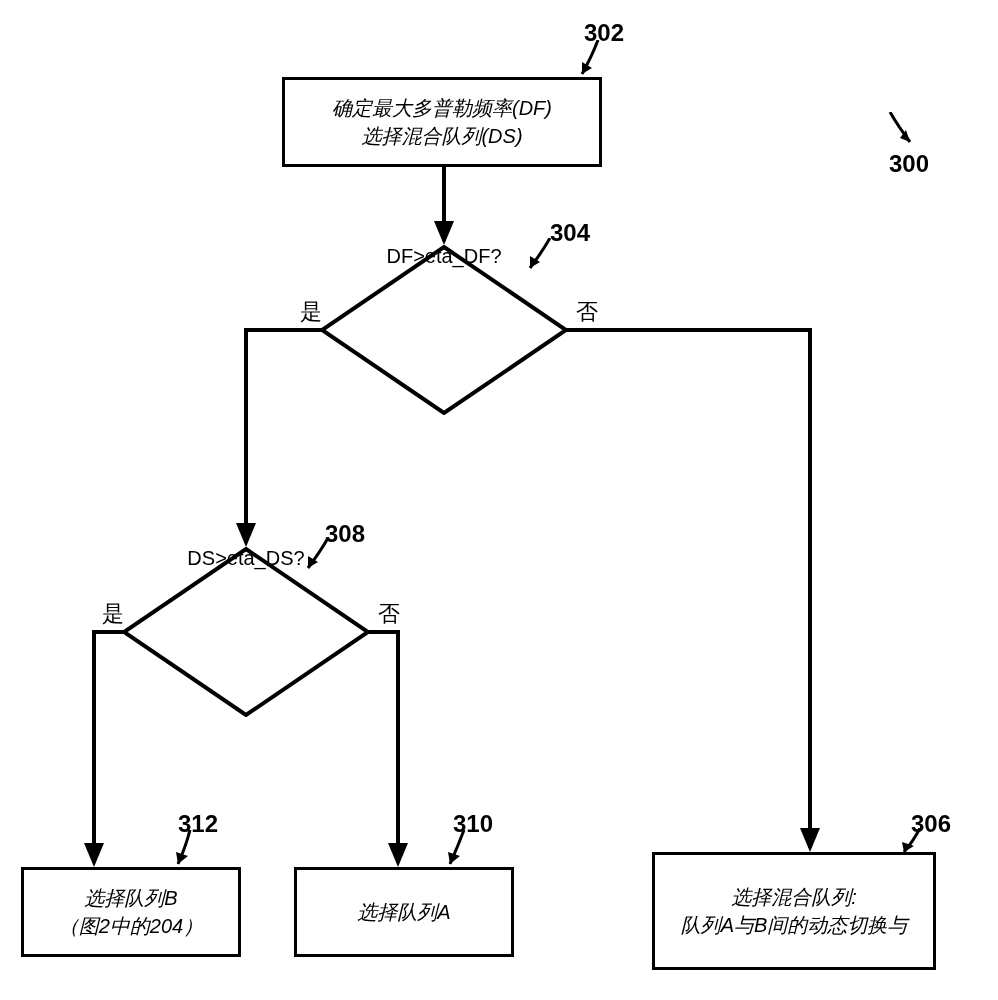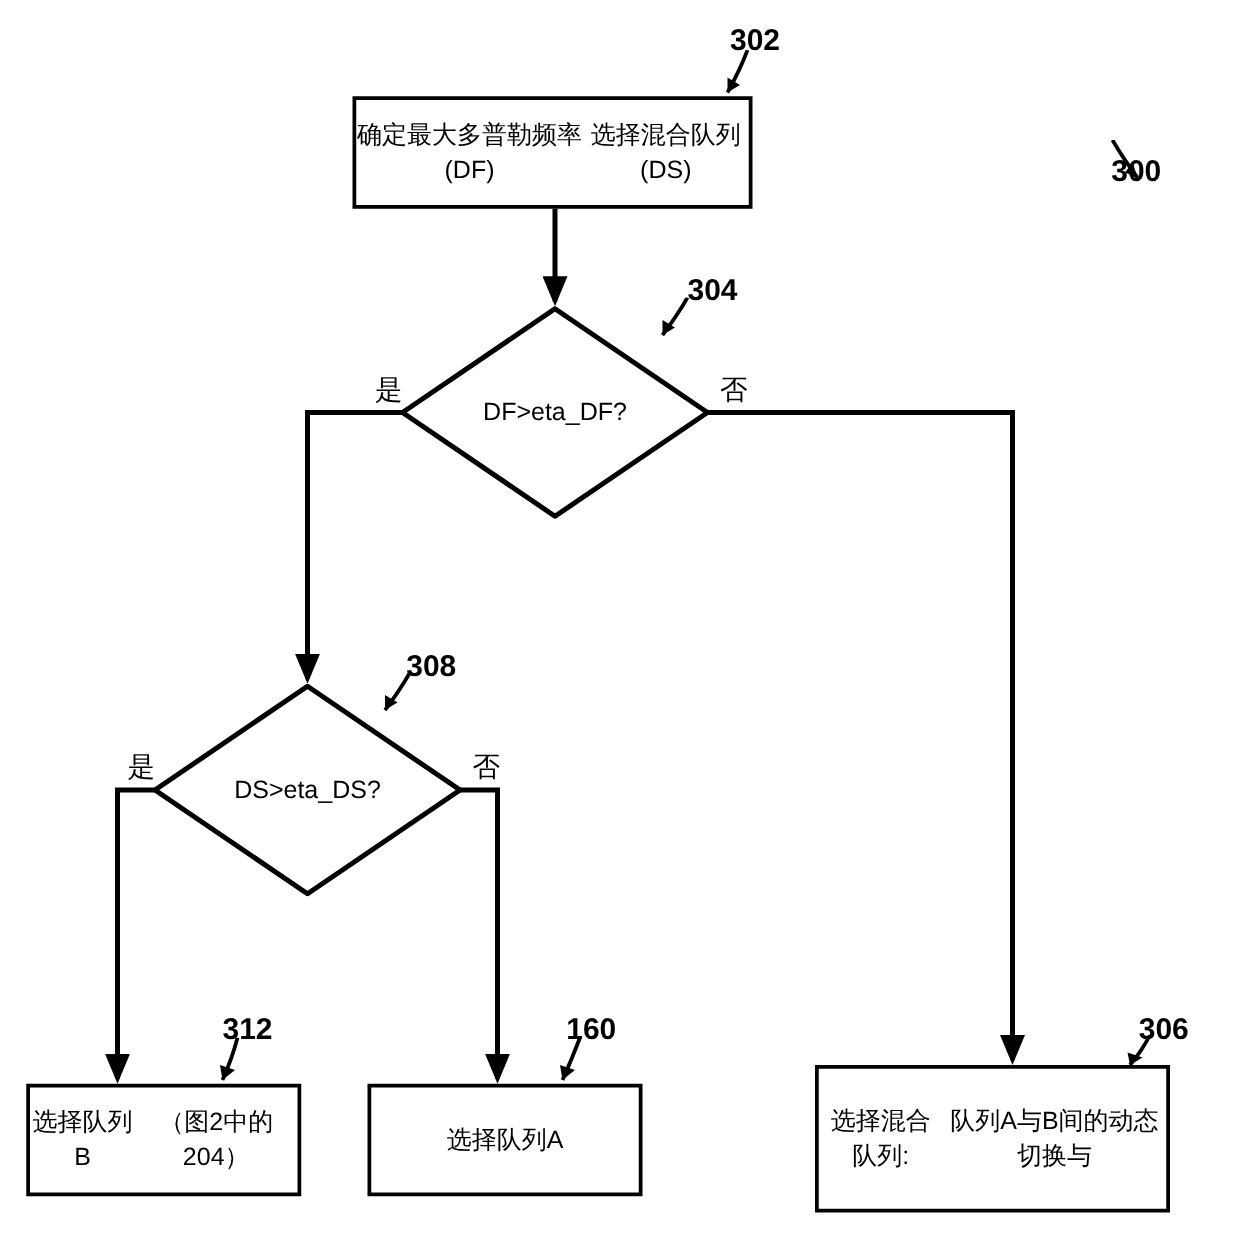--- a/index.html
+++ b/index.html
@@ -10,42 +10,42 @@
     background: #fff;
     font-family: "SimSun", "Arial", sans-serif;
     font-size: 20px;
     color: #000;
   }
   .node {
     position: absolute;
     box-sizing: border-box;
     text-align: center;
     display: flex;
-    flex-direction: row;
+    flex-direction: column;
     justify-content: center;
     align-items: center;
     line-height: 1.4;
+    font-style: italic;
   }
   .box {
     border: 3px solid #000;
   }
   .diamond-wrap {
     position: absolute;
   }
   .diamond-svg {
     position: absolute;
     left: 0;
     top: 0;
   }
   .diamond-text {
     position: absolute;
     width: 100%;
     height: 100%;
     display: flex;
-    align-items: center;
     justify-content: center;
     text-align: center;
   }
   .label {
     position: absolute;
     font-weight: bold;
     font-size: 24px;
   }
   .edge-label {
     position: absolute;
@@ -60,21 +60,21 @@
     pointer-events: none;
   }
   .callout-svg {
     position: absolute;
     pointer-events: none;
   }
 </style>
 </head>
 <body>
 
-<div class="label" style="left:889px; top:83px;margin-top:41px;">300</div>
+<div class="label" style="left:889px; top:109px;margin-top:41px;">300</div>
 <svg class="callout-svg" style="left:880px; top:112px;" width="40" height="36" viewBox="0 0 40 36">
   <path d="M10 0 Q 18 14 30 30" stroke="#000" stroke-width="3" fill="none"></path>
   <polygon points="30,30 20,26 26,18" fill="#000"></polygon>
 </svg>
 
 <div class="node box" style="left:282px; top:77px; width:320px; height:90px;">
   <span>确定最大多普勒频率(DF)</span>
   <span>选择混合队列(DS)</span>
 </div>
 <div class="label" style="left:584px; top:19px;">302</div>
@@ -121,21 +121,21 @@
 </div>
 <div class="label" style="left:178px; top:810px;">312</div>
 <svg class="callout-svg" style="left:168px; top:830px;" width="30" height="38" viewBox="0 0 30 38">
   <path d="M22 0 Q 18 16 10 34" stroke="#000" stroke-width="3" fill="none"></path>
   <polygon points="10,34 8,22 20,26" fill="#000"></polygon>
 </svg>
 
 <div class="node box" style="left:294px; top:867px; width:220px; height:90px;">
   <span>选择队列A</span>
 </div>
-<div class="label" style="left:453px; top:810px;">160</div>
+<div class="label" style="left:453px; top:810px;">310</div>
 <svg class="callout-svg" style="left:440px; top:830px;" width="30" height="38" viewBox="0 0 30 38">
   <path d="M24 0 Q 18 16 10 34" stroke="#000" stroke-width="3" fill="none"></path>
   <polygon points="10,34 8,22 20,26" fill="#000"></polygon>
 </svg>
 
 <div class="node box" style="left:652px; top:852px; width:284px; height:118px;">
   <span>选择混合队列:</span>
   <span>队列A与B间的动态切换与</span>
 </div>
 <div class="label" style="left:911px; top:810px;">306</div>

